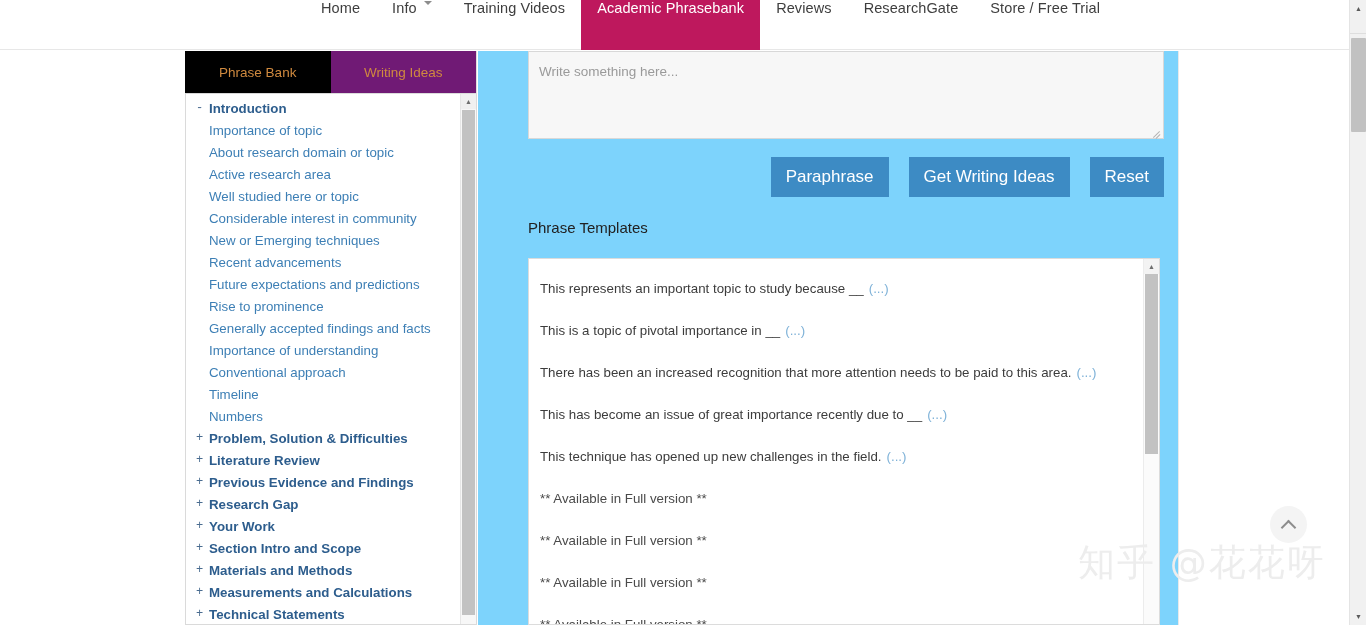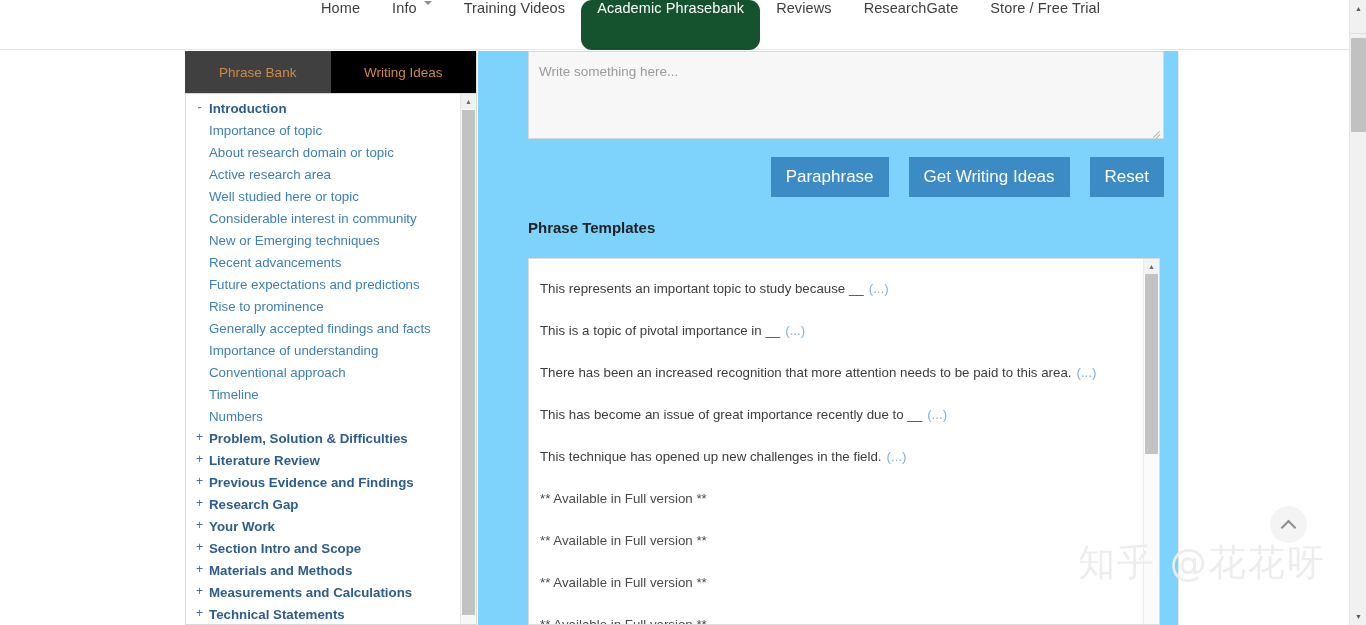--- a/index.html
+++ b/index.html
@@ -54,23 +54,22 @@
   #topnav .nav-item {
     display: flex; align-items: flex-start; justify-content: center;
     padding: 0 16px;
     font-size: 14.5px;
     color: #3e3e3e;
     cursor: pointer;
     white-space: nowrap;
     letter-spacing: .1px;
   }
   #topnav .nav-item.active {
-    background: #14532d;
+    background: #be185d;
     color: #ffffff;
-    border-radius: 11px;
   }
   .chevron-dn {
     display: inline-block;
     margin-left: 7px;
     width: 0; height: 0;
     border-left: 4px solid transparent;
     border-right: 4px solid transparent;
     border-top: 4px solid #8d8d8d;
     position: relative; top: 1px;
   }
@@ -87,22 +86,22 @@
     border-right: 1px solid #dedede;
   }
   #sidebar .tab {
     flex: 1;
     display: flex; align-items: center; justify-content: center;
     font-size: 13.5px;
     color: #d08a3f;
     cursor: pointer;
     border-bottom: 1px solid #dcdcdc;
   }
-  #sidebar .tab.active { background: #404040; border-bottom-color: #d7d7d7; }
-  #sidebar .tab.inactive { background: #000000; }
+  #sidebar .tab.active { background: #000000; border-bottom-color: #d7d7d7; }
+  #sidebar .tab.inactive { background: #701a75; }
 
   #sidebar .tree-wrap {
     position: relative;
     width: 292px;
     height: 531px;
     background: #ffffff;
     border: 1px solid #dadada;
     border-top: none;
     overflow: hidden;
   }
@@ -209,21 +208,21 @@
     margin-left: 20px;
     cursor: pointer;
     font-family: "Liberation Sans", sans-serif;
     white-space: nowrap;
   }
 
   #templates-title {
     position: absolute;
     top: 168px; left: 50px;
     font-size: 15px;
-    font-weight: bold;
+    font-weight: normal;
     color: #212121;
   }
 
   #templates-box {
     position: absolute;
     top: 207px; left: 50px;
     width: 632px; height: 367px;
     background: #ffffff;
     border: 1px solid #dcdcdc;
     overflow: hidden;

